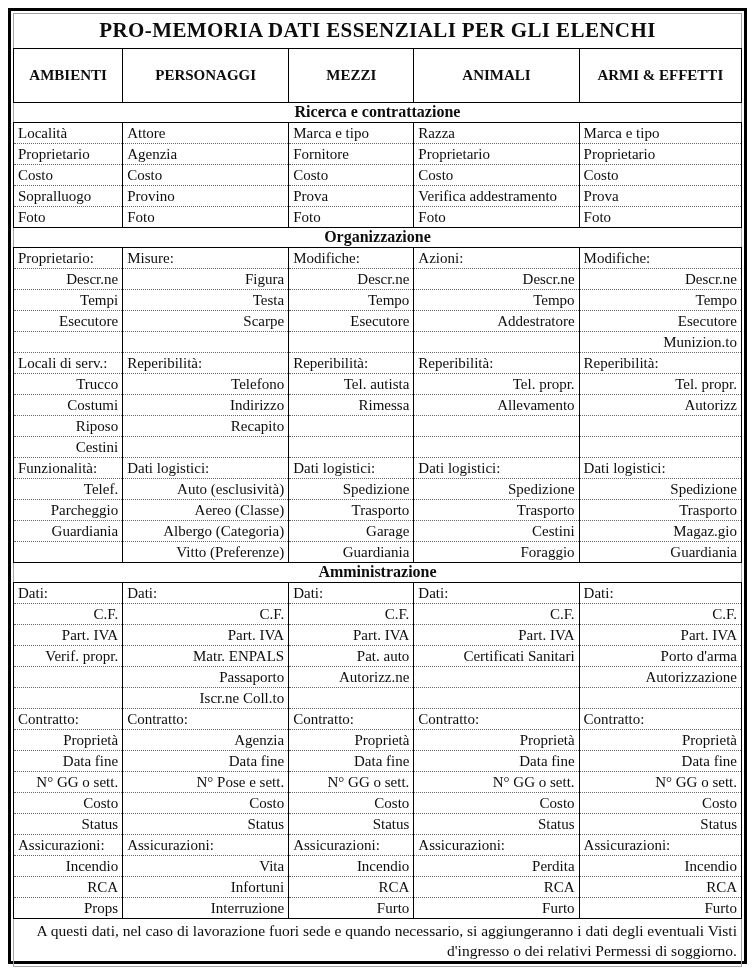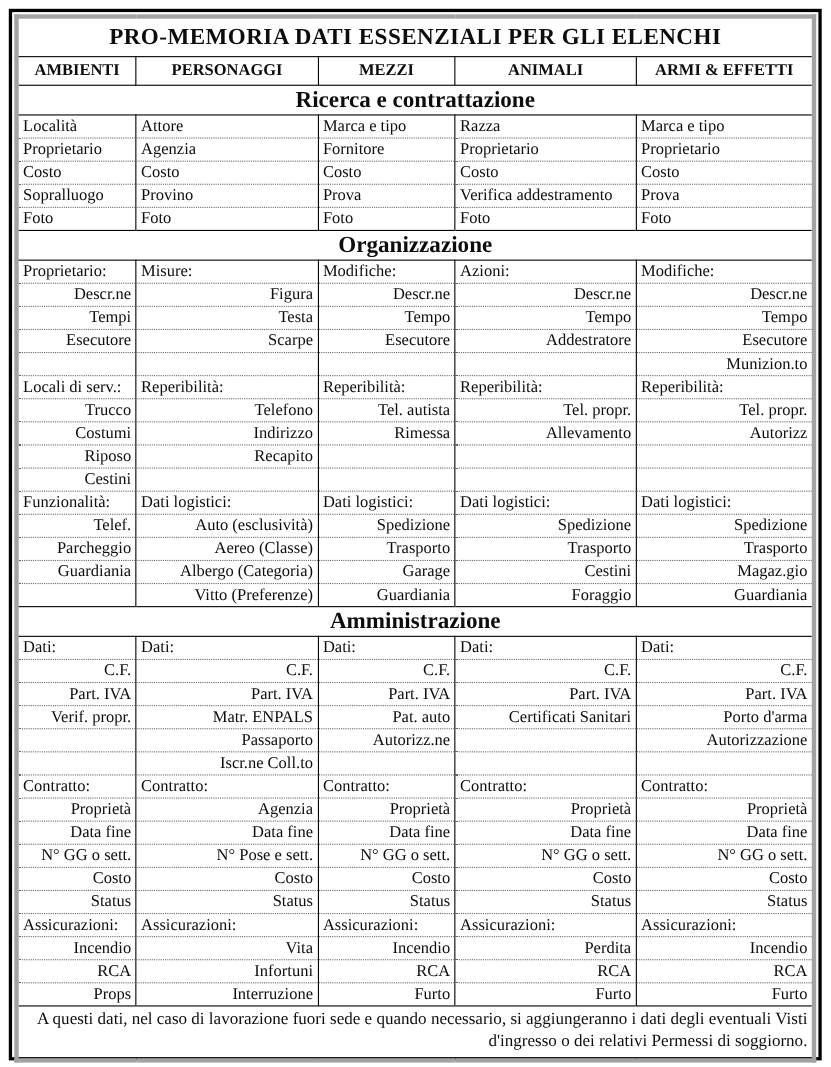--- a/index.html
+++ b/index.html
@@ -18,40 +18,40 @@
     width: 100%; height: 100%;
     border: 3px solid #000;
     padding: 2px;
     background: #fff;
   }
   table.pm {
     width: 100%;
     height: 100%;
     border-collapse: collapse;
     table-layout: fixed;
-    border: 4px solid #a3a3a3;
+    border: 1px solid #a3a3a3;
   }
   th, td { font-weight: normal; }
   th.title-cell {
     font-size: 21px;
     font-weight: bold;
     text-align: center;
     letter-spacing: 0.4px;
     padding: 4px 0 5px 0;
     border-bottom: 1px solid #000;
   }
   tr.col-head th {
     font-size: 15px;
     font-weight: bold;
     text-align: center;
-    padding: 4px 1px;
+    padding: 18px 1px;
     border: 1px solid #000;
   }
   tr.section-row th {
-    font-size: 21px;
+    font-size: 16px;
     font-weight: bold;
     text-align: center;
     padding: 0 0 1px 0;
     height: 20px;
     border-top: 1px solid #000;
     border-bottom: 1px solid #000;
   }
   td.cell {
     font-size: 15px;
     height: 21px;

